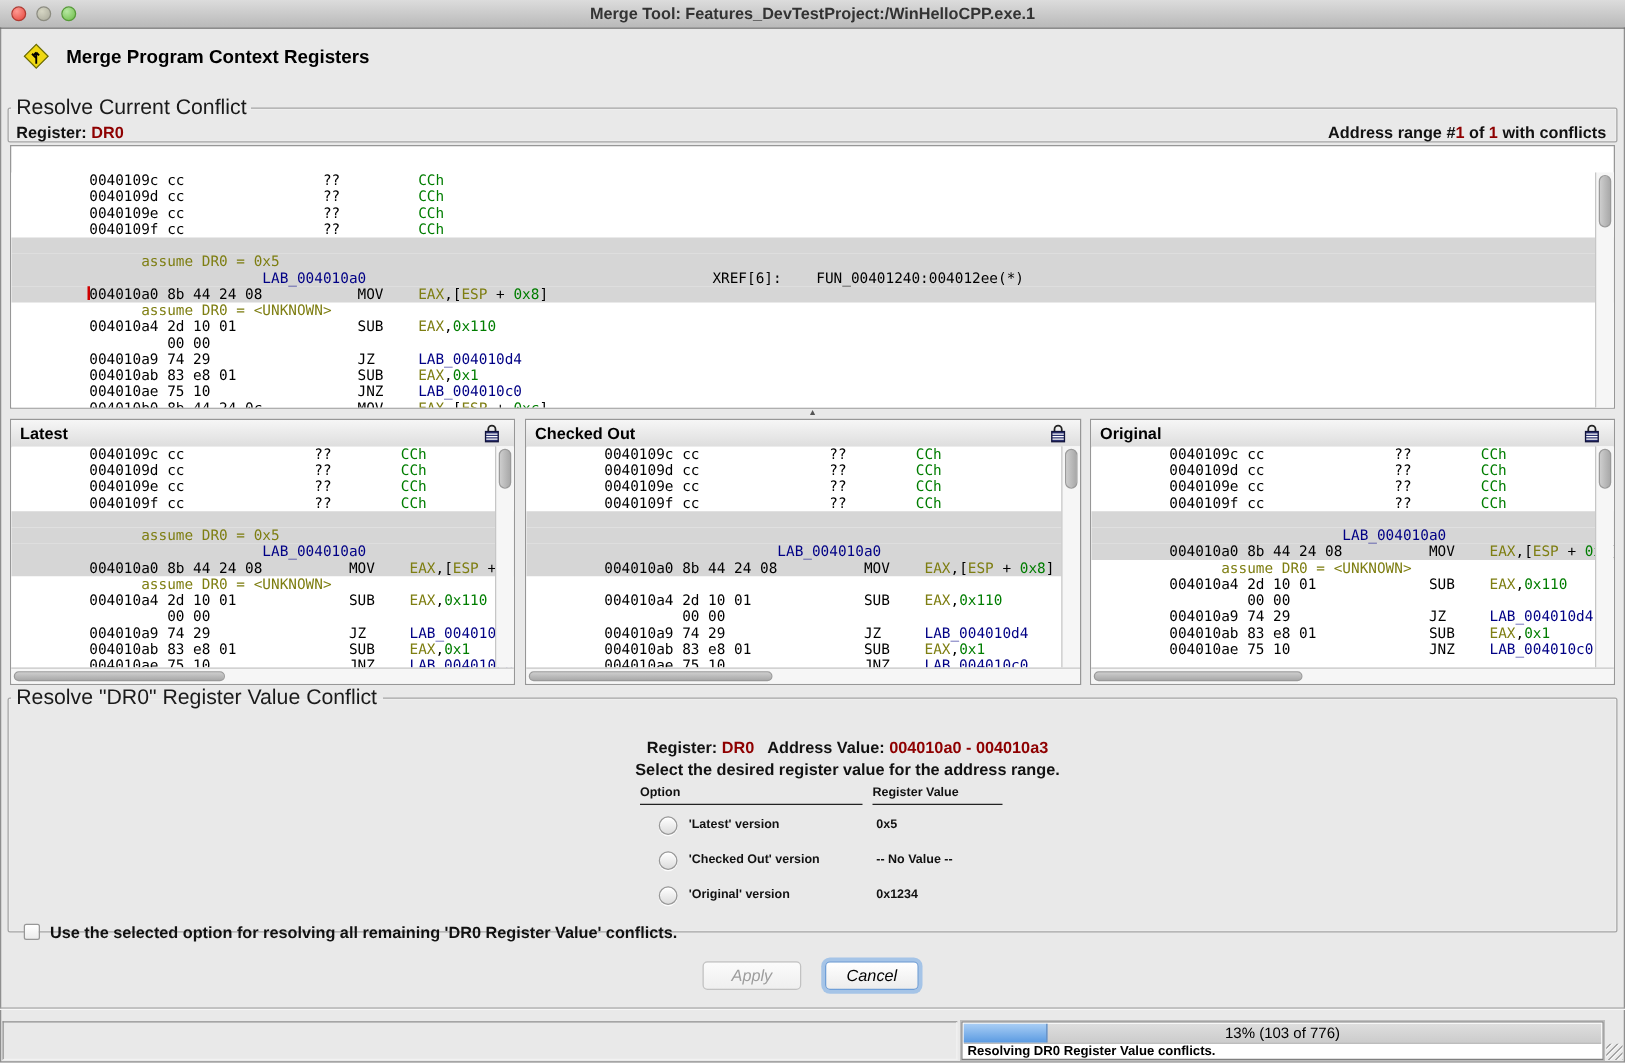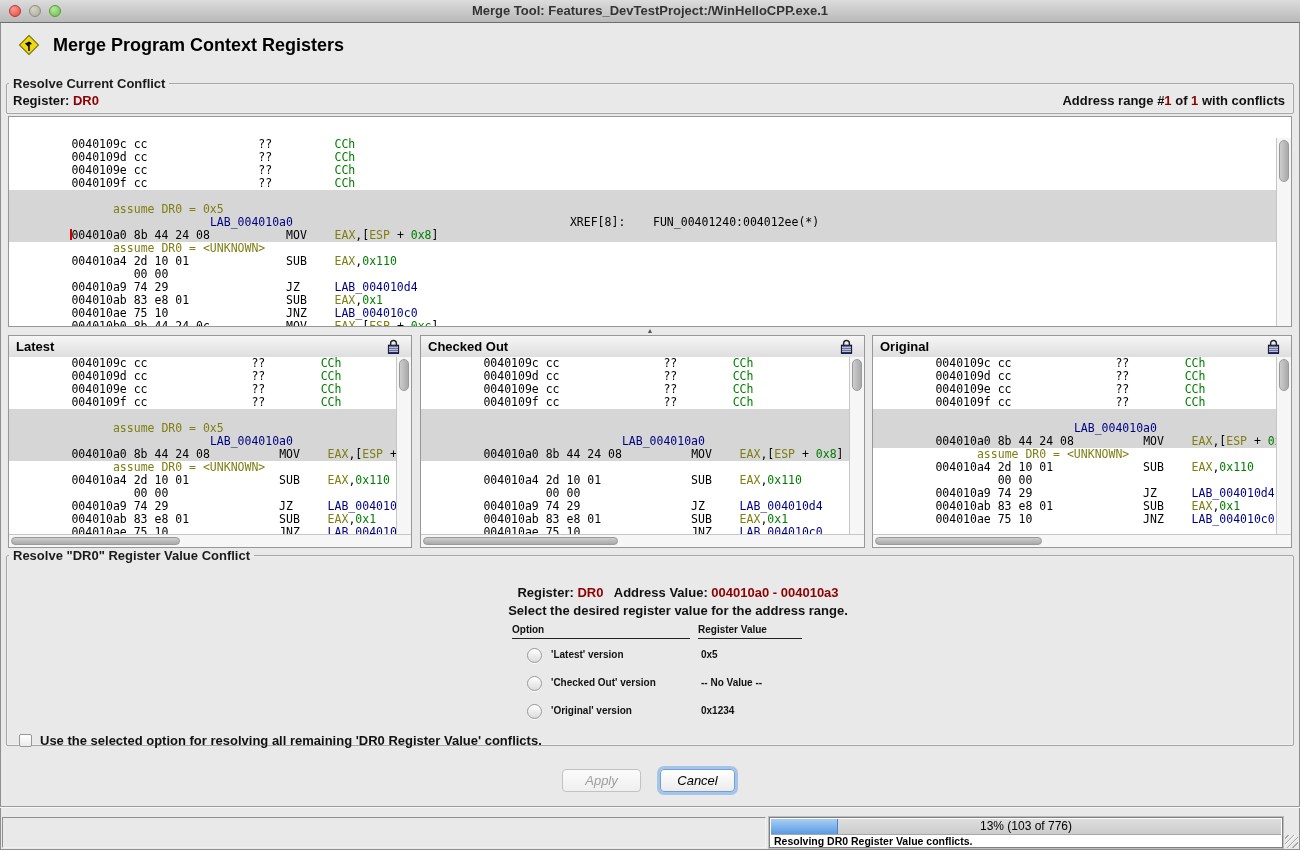--- a/index.html
+++ b/index.html
@@ -12,25 +12,25 @@
   .titlebar{position:absolute;left:0;top:0;right:0;height:22px;
     background:linear-gradient(#dcdcdc,#b9b9b9);border-bottom:1px solid #6e6e6e;}
   .tl{position:absolute;top:5px;width:12px;height:12px;border-radius:50%;box-sizing:border-box;}
   .tl.red{left:9px;background:radial-gradient(circle at 35% 30%,#ff9a92,#e4453c);border:1px solid #b03a32;}
   .tl.yel{left:29px;background:radial-gradient(circle at 35% 30%,#d6d6c4,#a9a99a);border:1px solid #8c8c80;}
   .tl.grn{left:49px;background:radial-gradient(circle at 35% 30%,#b7e8a2,#6cbb47;);background:radial-gradient(circle at 35% 30%,#b7e8a2,#6cbb47);border:1px solid #569a38;}
   .win-title{position:absolute;left:0;right:0;top:0;height:22px;line-height:22px;text-align:center;
     font-size:13px;font-weight:bold;color:#333;}
   
   .app-header{position:absolute;left:18px;top:33px;height:24px;display:flex;align-items:center;gap:13px;}
-  .app-header .ttl{font-size:18px;font-weight:bold;color:#000;}
+  .app-header .ttl{font-size:15px;font-weight:bold;color:#000;}
   
   fieldset{position:absolute;margin:0;padding:0;border:1px solid #a6a6a6;border-radius:2px;
     box-shadow:inset 0 0 0 0.5px #f5f5f5;}
-  legend{font-size:13px;font-weight:bold;color:#1a1a1a;padding:0 4px;margin-left:2px;}
+  legend{font-size:17px;font-weight:normal;color:#1a1a1a;padding:0 4px;margin-left:2px;}
   .group1{left:6px;right:6px;top:76px;height:36px;}
   .reg-row{position:absolute;left:6px;right:8px;top:2px;display:flex;justify-content:space-between;
     font-size:13px;font-weight:bold;}
   .dark-red{color:#8e0000;}
   
   .panel{position:absolute;border:1px solid #979797;background:#fff;box-sizing:border-box;}
   .panel-header{position:absolute;left:0;right:0;top:0;height:21px;
     background:linear-gradient(#f6f6f6,#dedede);border-bottom:1px solid #9b9b9b;}
   .panel-title{position:absolute;left:7px;top:0;line-height:21px;font-size:13px;font-weight:bold;color:#000;}
   .ph-ico{position:absolute;top:3px;width:16px;height:16px;cursor:pointer;}
@@ -125,21 +125,21 @@
 </fieldset>
 
 <div class="panel" style="left:8px;right:8px;top:116px;height:211px;">
   <div class="listing" style="top:21px;bottom:0;">
       <div class="lrow"><span class="t-k">        0040109c cc                ??         </span><span class="t-g">CCh</span></div>
       <div class="lrow"><span class="t-k">        0040109d cc                ??         </span><span class="t-g">CCh</span></div>
       <div class="lrow"><span class="t-k">        0040109e cc                ??         </span><span class="t-g">CCh</span></div>
       <div class="lrow"><span class="t-k">        0040109f cc                ??         </span><span class="t-g">CCh</span></div>
       <div class="lrow hl"></div>
       <div class="lrow hl"><span class="t-k">              </span><span class="t-o">assume DR0 = 0x5</span></div>
-      <div class="lrow hl"><span class="t-k">                            </span><span class="t-b">LAB_004010a0</span><span class="t-k">                                        </span><span class="t-k">XREF[8]:    </span><span class="t-k">FUN_00401240:004012ee(*)</span></div>
+      <div class="lrow hl"><span class="t-k">                            </span><span class="t-b">LAB_004010a0</span><span class="t-k">                                        </span><span class="t-k">XREF[6]:    </span><span class="t-k">FUN_00401240:004012ee(*)</span></div>
       <div class="lrow hl"><span class="t-k">        </span><span class="caret"></span><span class="t-k">004010a0 8b 44 24 08</span><span class="t-k">           </span><span class="t-k">MOV</span><span class="t-k">    </span><span class="t-o">EAX</span><span class="t-k">,[</span><span class="t-o">ESP</span><span class="t-k"> + </span><span class="t-g">0x8</span><span class="t-k">]</span></div>
       <div class="lrow"><span class="t-k">              </span><span class="t-o">assume DR0 = &lt;UNKNOWN&gt;</span></div>
       <div class="lrow"><span class="t-k">        004010a4 2d 10 01</span><span class="t-k">              </span><span class="t-k">SUB</span><span class="t-k">    </span><span class="t-o">EAX</span><span class="t-k">,</span><span class="t-g">0x110</span></div>
       <div class="lrow"><span class="t-k">                 00 00</span></div>
       <div class="lrow"><span class="t-k">        004010a9 74 29</span><span class="t-k">                 </span><span class="t-k">JZ</span><span class="t-k">     </span><span class="t-b">LAB_004010d4</span></div>
       <div class="lrow"><span class="t-k">        004010ab 83 e8 01</span><span class="t-k">              </span><span class="t-k">SUB</span><span class="t-k">    </span><span class="t-o">EAX</span><span class="t-k">,</span><span class="t-g">0x1</span></div>
       <div class="lrow"><span class="t-k">        004010ae 75 10</span><span class="t-k">                 </span><span class="t-k">JNZ</span><span class="t-k">    </span><span class="t-b">LAB_004010c0</span></div>
       <div class="lrow"><span class="t-k">        004010b0 8b 44 24 0c</span><span class="t-k">           </span><span class="t-k">MOV</span><span class="t-k">    </span><span class="t-o">EAX</span><span class="t-k">,[</span><span class="t-o">ESP</span><span class="t-k"> + </span><span class="t-g">0xc</span><span class="t-k">]</span></div>
     </div>
   <div class="vscroll" style="bottom:0;">

